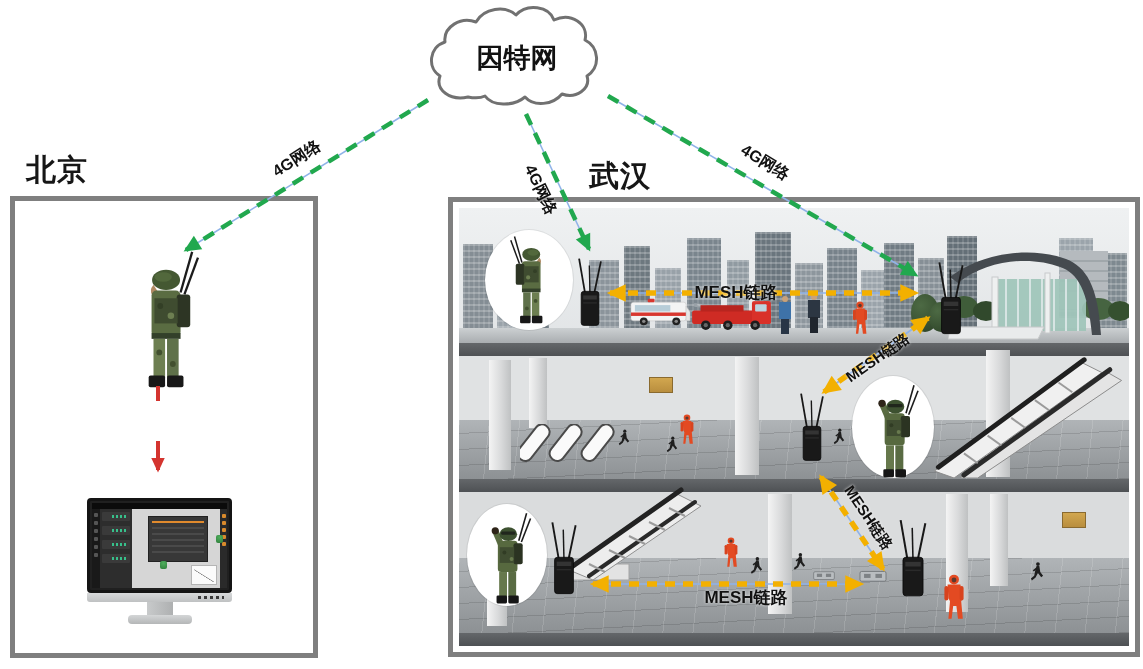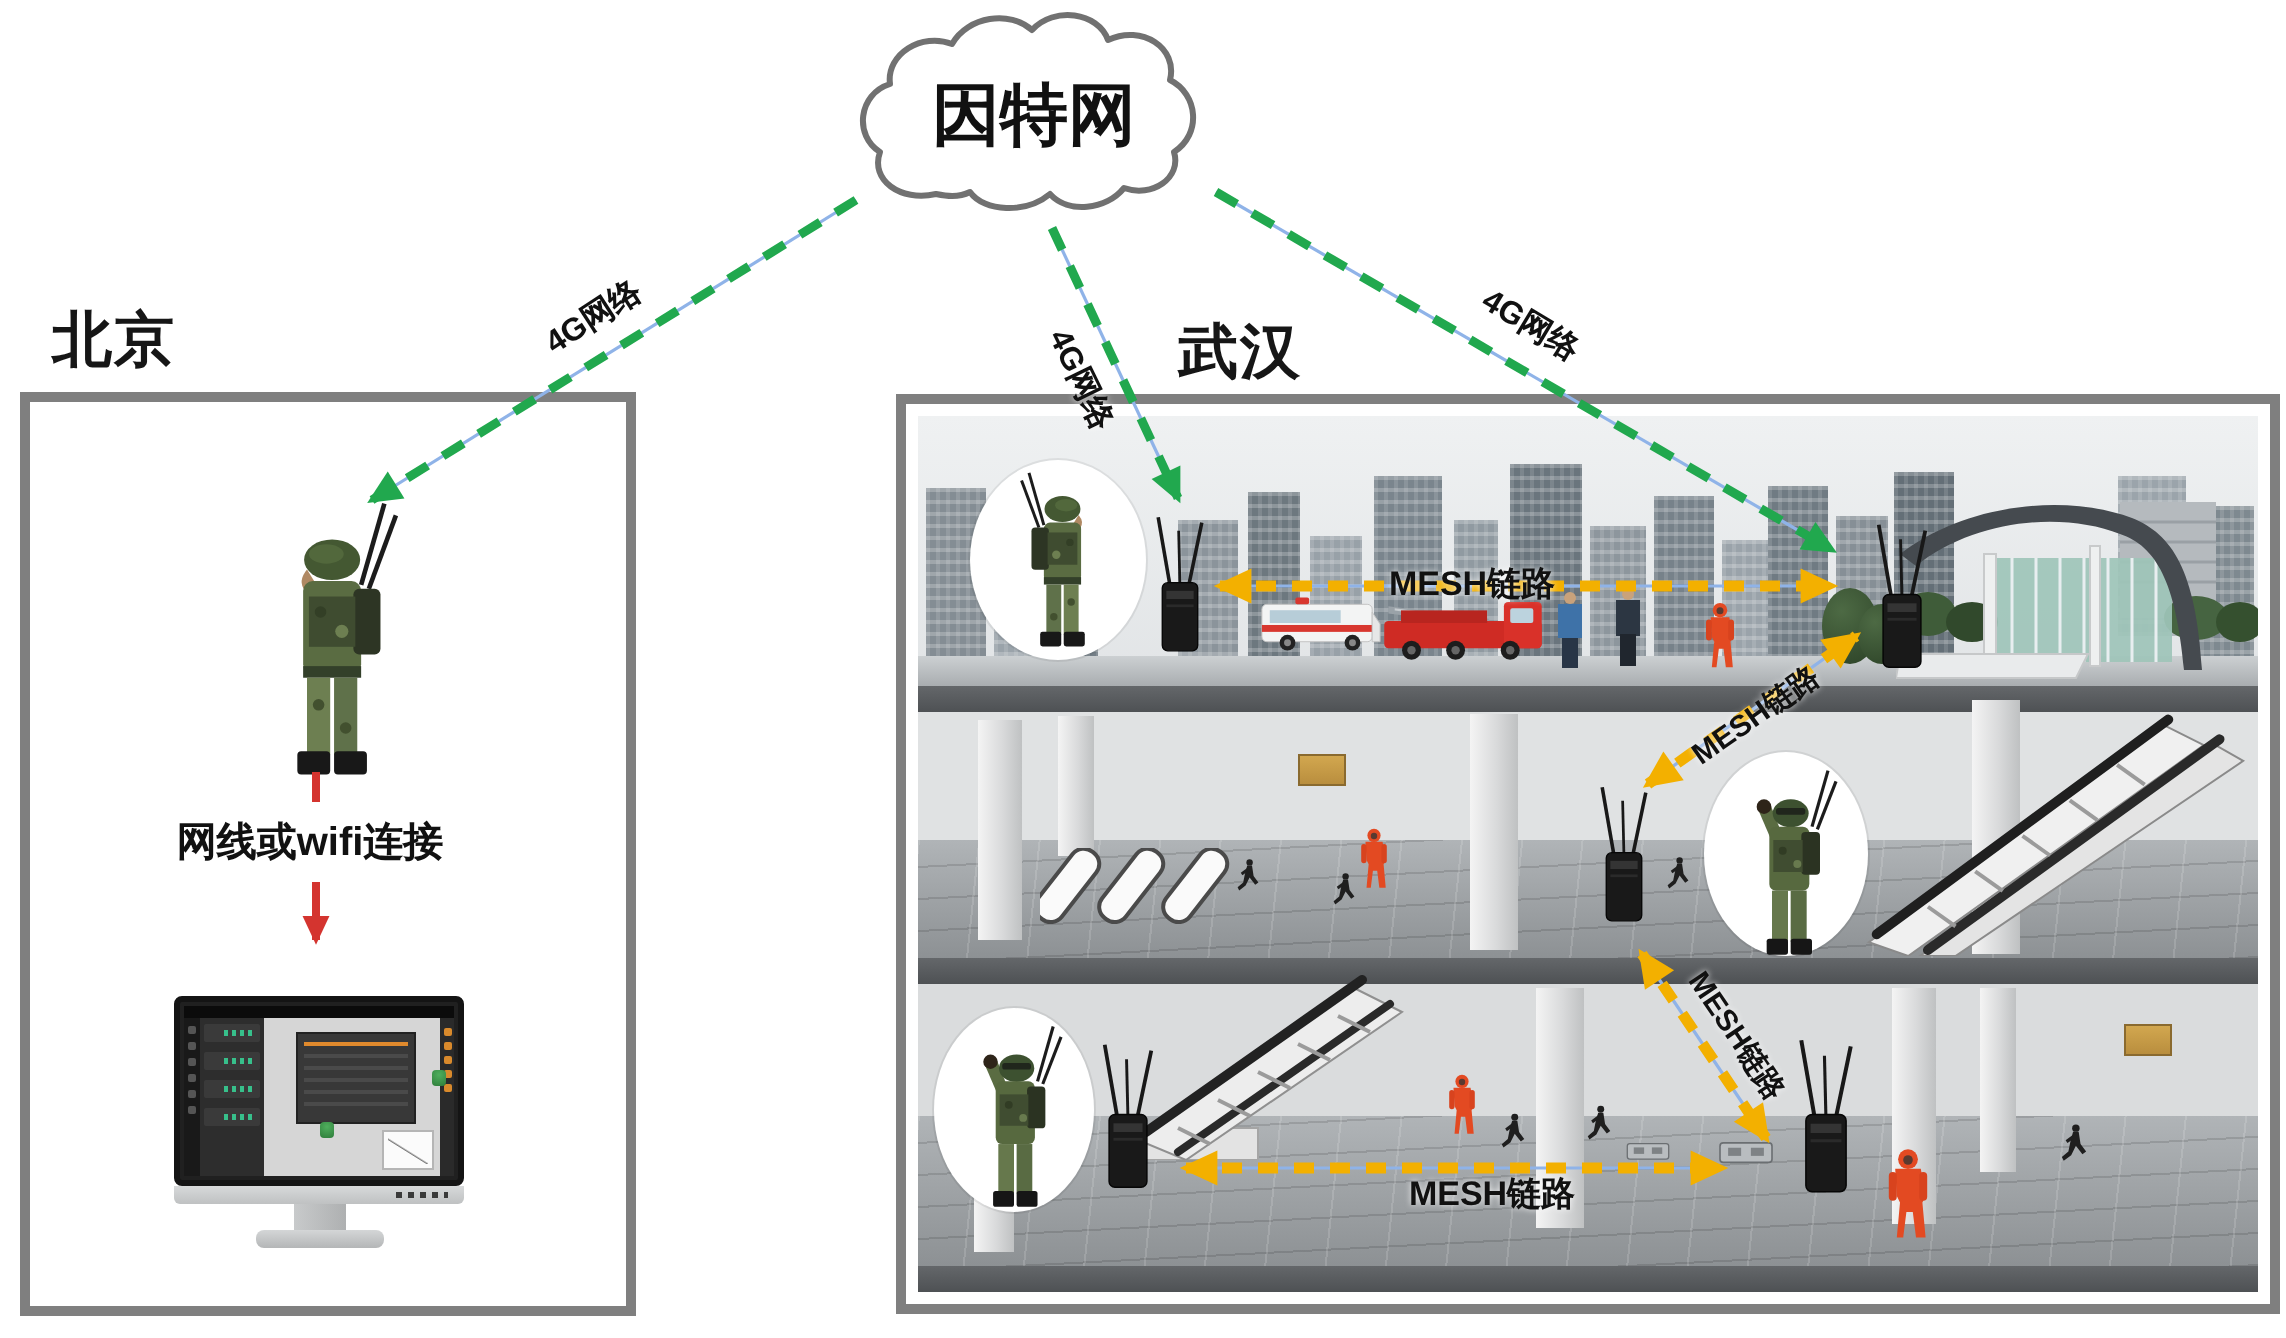--- a/index.html
+++ b/index.html
@@ -20,21 +20,21 @@
   #wuhan-box{left:448px;top:197px;width:692px;height:460px}
 
   .region-title{position:absolute;font-size:30px;font-weight:700;color:#161616;z-index:12;letter-spacing:1px}
   #beijing-label{left:26px;top:150px}
   #wuhan-label{left:589px;top:156px}
 
   
   .link-label{position:absolute;z-index:12;font-weight:700;color:var(--c-label-text);white-space:nowrap;
               transform:translate(-50%,-50%);text-shadow:0 0 3px rgba(255,255,255,.85)}
   .lbl-16{font-size:16px}.lbl-15{font-size:15px}.lbl-17{font-size:17px}.lbl-20{font-size:20px}
-  #cloud-label{left:517px;top:58px;font-size:34px}
+  #cloud-label{left:517px;top:58px;font-size:27px}
 
   
   #overlay{position:absolute;left:0;top:0;width:1143px;height:669px;z-index:10;pointer-events:none}
   .underlay{stroke:var(--c-underlay);stroke-width:1.6;fill:none}
   .g4{stroke:var(--c-g4-link);stroke-width:4.5;stroke-dasharray:12 9;fill:none}
   .mesh{stroke:var(--c-mesh-link);stroke-width:5.5;stroke-dasharray:10 8;fill:none}
   .wired{stroke:var(--c-wired-link);stroke-width:4;fill:none}
   .mg{fill:var(--c-g4-link)} .my{fill:var(--c-mesh-link)} .mr{fill:var(--c-wired-link)}
   #cloud-shape{fill:#fff;stroke:#717171;stroke-width:3;stroke-linejoin:round}
 
@@ -505,14 +505,13 @@
 
   <div class="link-label lbl-16" style="left:297px;top:159px;transform:translate(-50%,-50%) rotate(-33deg)">4G网络</div>
   <div class="link-label lbl-16" style="left:540px;top:190px;transform:translate(-50%,-50%) rotate(64deg)">4G网络</div>
   <div class="link-label lbl-16" style="left:765px;top:163px;transform:translate(-50%,-50%) rotate(31deg)">4G网络</div>
 
   <div class="link-label lbl-17" style="left:736px;top:292px">MESH链路</div>
   <div class="link-label lbl-15" style="left:878px;top:358px;transform:translate(-50%,-50%) rotate(-35deg)">MESH链路</div>
   <div class="link-label lbl-15" style="left:868px;top:518px;transform:translate(-50%,-50%) rotate(56deg)">MESH链路</div>
   <div class="link-label lbl-17" style="left:746px;top:597px;font-weight:600">MESH链路</div>
 
-  <div class="link-label lbl-20" style="left:155px;top:421px">网线或wifi连接</div>
 </div>
 
 </body></html>

